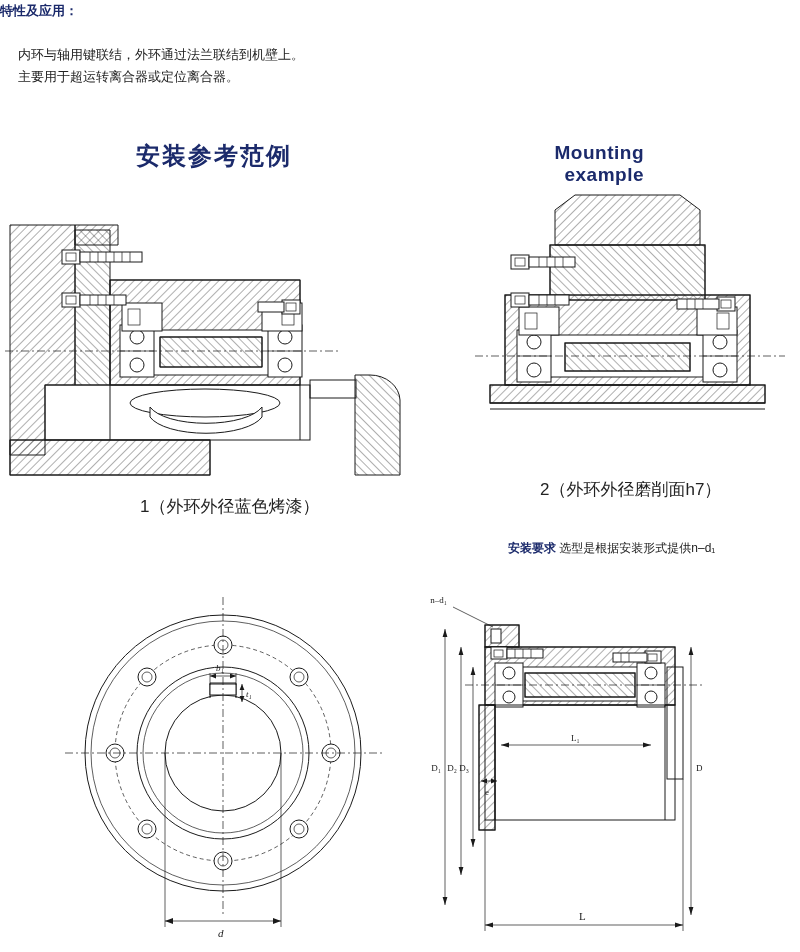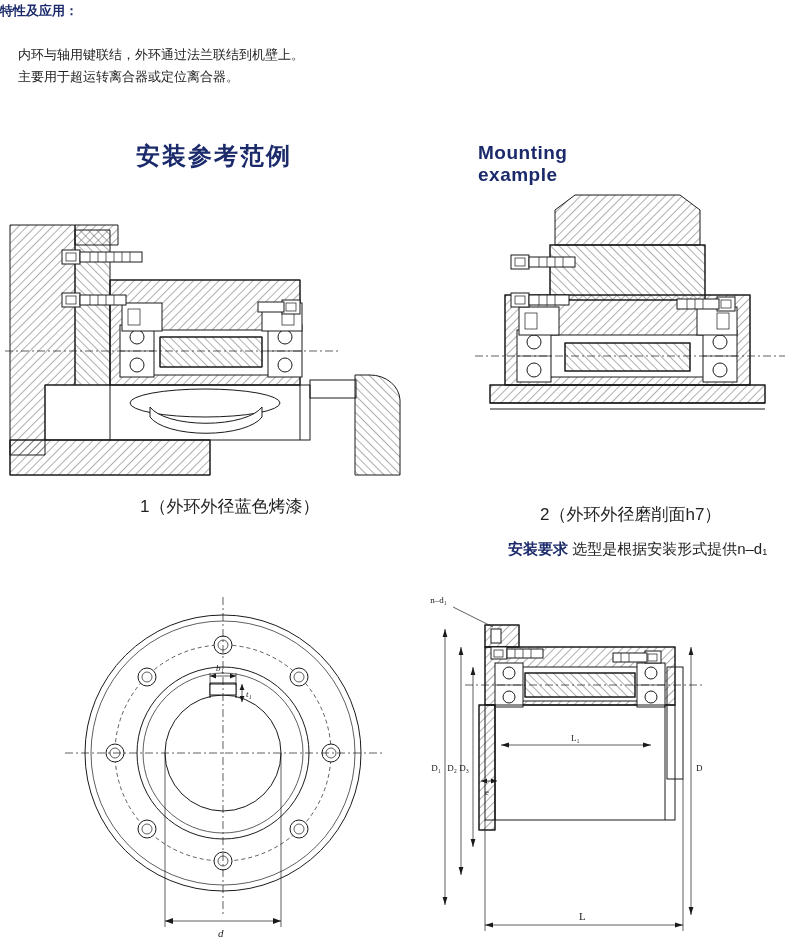--- a/index.html
+++ b/index.html
@@ -54,37 +54,38 @@
     letter-spacing: 2px;
   }
   .head-en {
     position: absolute;
     left: 478px;
     top: 142px;
     font-size: 19px;
     font-weight: bold;
     color: #1b2a6b;
     letter-spacing: 0.5px;
+    text-align: right;
   }
 
   
   .cap {
     position: absolute;
     font-size: 17px;
     color: #222;
     white-space: nowrap;
   }
   .cap1 { left: 140px; top: 495px; }
-  .cap2 { left: 540px; top: 503px; }
+  .cap2 { left: 540px; top: 478px; }
 
   .req-row {
     position: absolute;
     left: 508px;
     top: 540px;
-    font-size: 15px;
+    font-size: 12px;
     white-space: nowrap;
   }
   .req-label {
     font-weight: bold;
     color: #1b2a6b;
   }
   .req-text {
     color: #222;
   }
 

